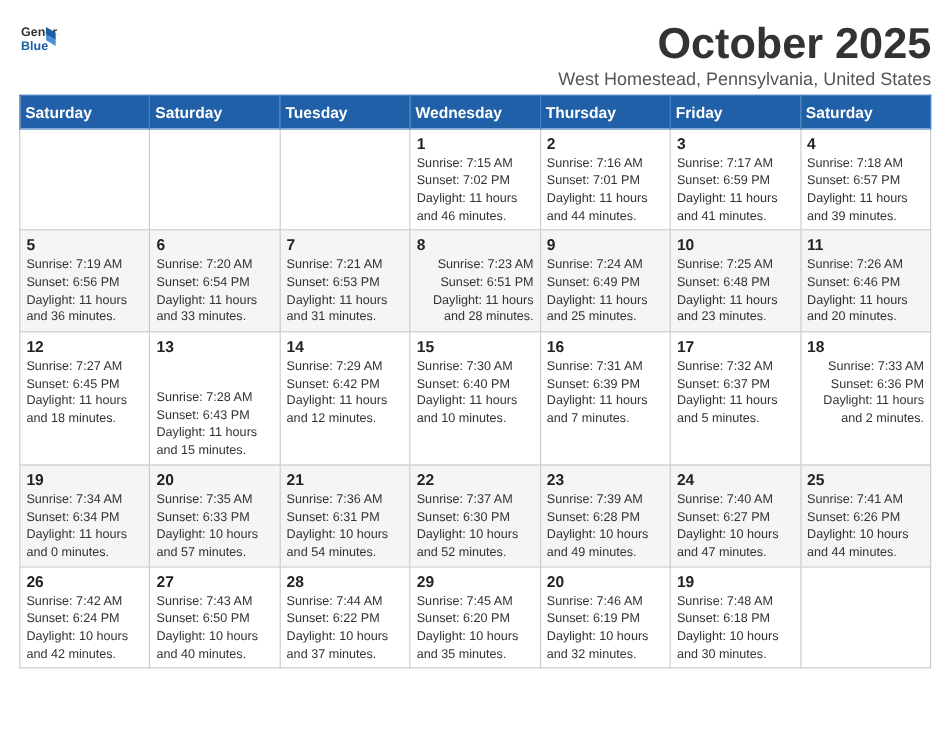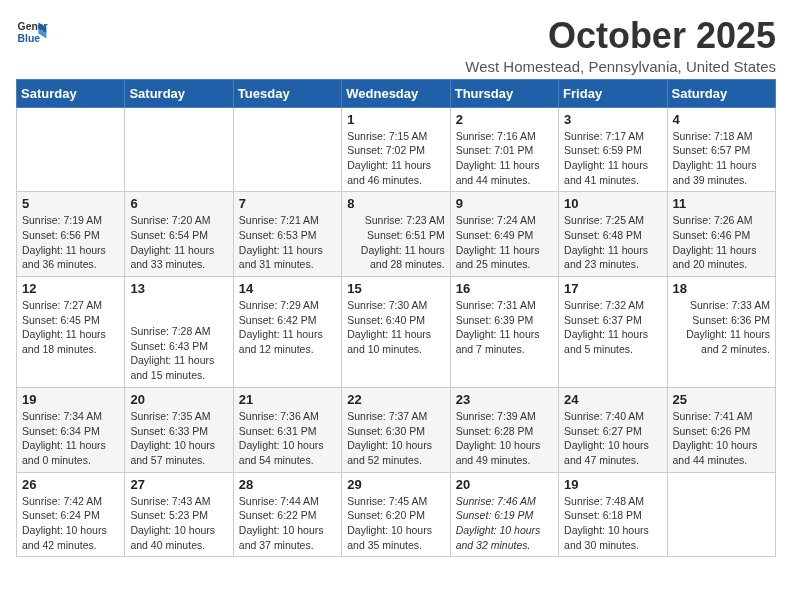--- a/index.html
+++ b/index.html
@@ -278,38 +278,38 @@
       <tr>
         <td>
           <div class="day-number">26</div>
           <div class="day-info" style="white-space: pre-line;">Sunrise: 7:42 AM
 Sunset: 6:24 PM
 Daylight: 10 hours and 42 minutes.</div>
         </td>
         <td>
           <div class="day-number">27</div>
           <div class="day-info" style="white-space: pre-line;">Sunrise: 7:43 AM
-Sunset: 5:23 PM
+Sunset: 6:50 PM
 Daylight: 10 hours and 40 minutes.</div>
         </td>
         <td>
           <div class="day-number">28</div>
           <div class="day-info" style="white-space: pre-line;">Sunrise: 7:44 AM
 Sunset: 6:22 PM
 Daylight: 10 hours and 37 minutes.</div>
         </td>
         <td>
           <div class="day-number">29</div>
           <div class="day-info" style="white-space: pre-line;">Sunrise: 7:45 AM
 Sunset: 6:20 PM
 Daylight: 10 hours and 35 minutes.</div>
         </td>
         <td>
           <div class="day-number">20</div>
-          <div class="day-info" style="white-space: pre-line; font-style: italic;">Sunrise: 7:46 AM
+          <div class="day-info" style="white-space: pre-line;">Sunrise: 7:46 AM
 Sunset: 6:19 PM
 Daylight: 10 hours and 32 minutes.</div>
         </td>
         <td>
           <div class="day-number">19</div>
           <div class="day-info" style="white-space: pre-line;">Sunrise: 7:48 AM
 Sunset: 6:18 PM
 Daylight: 10 hours and 30 minutes.</div>
         </td>
         <td class="empty-cell"></td>

